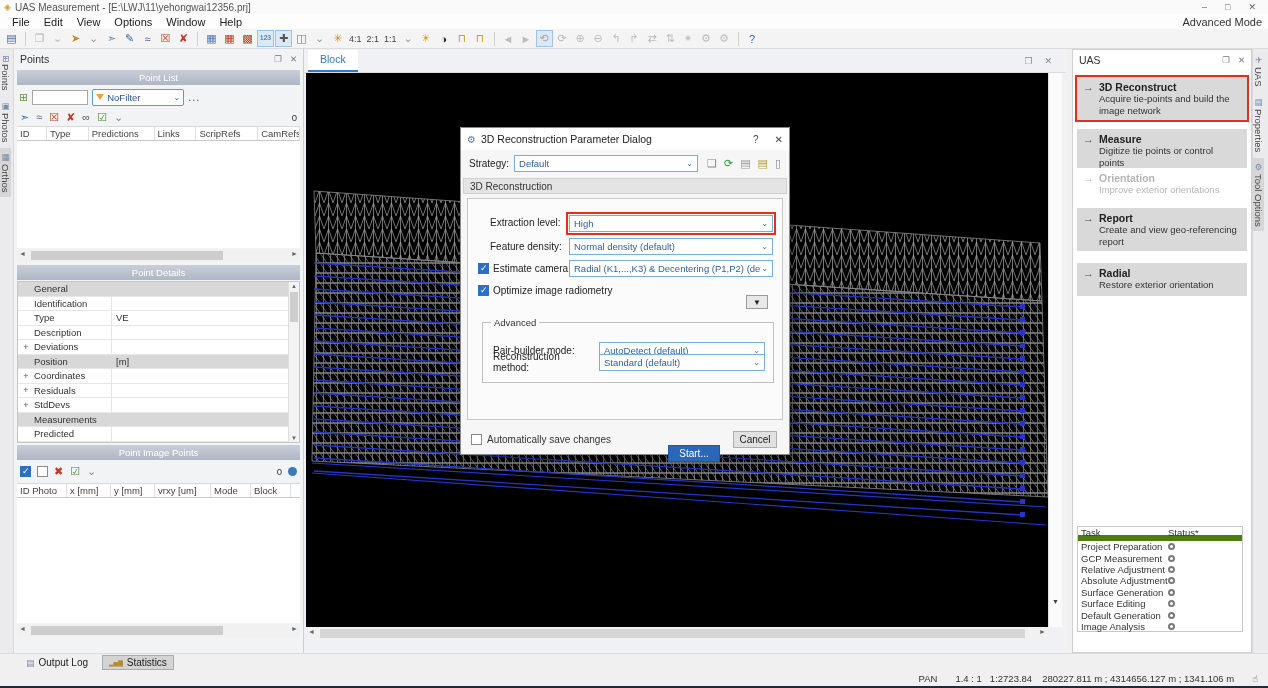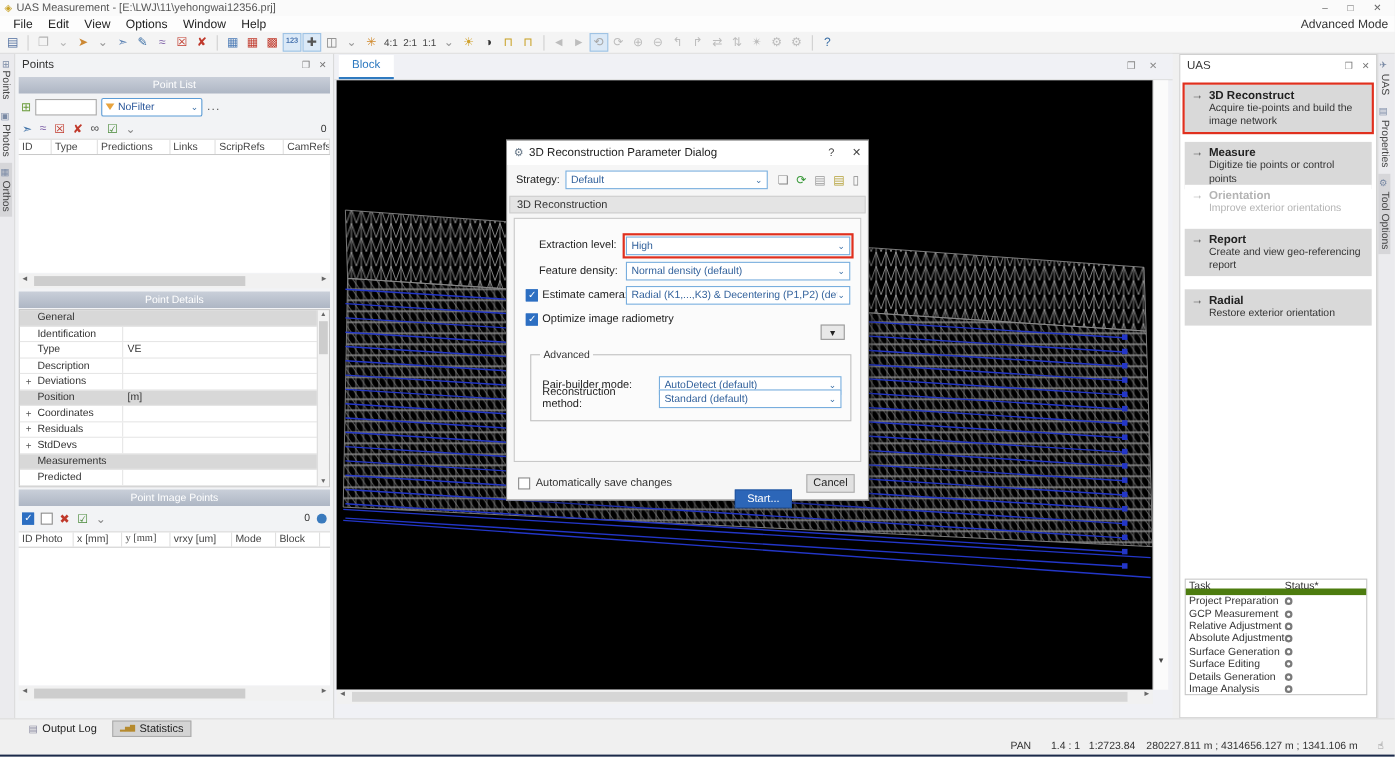--- a/index.html
+++ b/index.html
@@ -321,21 +321,21 @@
         <span class="pic" style="color: rgb(192, 57, 43);">✖</span>
         <span class="pic" style="color: rgb(74, 138, 58);">☑</span>
         <span class="pic" style="color: rgb(136, 136, 136);">⌄</span>
       </span>
     <span class="row-count">0</span>
     <span class="blue-dot"></span>
   </div>
   <div class="cols" id="pip-cols">
       <div class="col-h" style="width: 50px;">ID Photo</div>
       <div class="col-h" style="width: 44px;">x [mm]</div>
-      <div class="col-h" style="width: 44px; font-family: Liberation Serif, serif;">y [mm]</div>
+      <div class="col-h" style="width: 44px;">y [mm]</div>
       <div class="col-h" style="width: 56px;">vrxy [um]</div>
       <div class="col-h" style="width: 40px;">Mode</div>
       <div class="col-h" style="width: 40px;">Block</div>
     </div>
   <div class="white-area" style="height:125px"></div>
   <div class="hscroll">
       <span class="thumb"></span>
     </div>
 </div>
 
@@ -474,21 +474,21 @@
         </div>
         <div class="task-row">
           <span>Surface Generation</span>
           <span class="ring"></span>
         </div>
         <div class="task-row">
           <span>Surface Editing</span>
           <span class="ring"></span>
         </div>
         <div class="task-row">
-          <span>Details Generation</span>
+          <span>Default Generation</span>
           <span class="ring"></span>
         </div>
         <div class="task-row">
           <span>Image Analysis</span>
           <span class="ring"></span>
         </div>
       </div>
   </div>
 </div>
 

